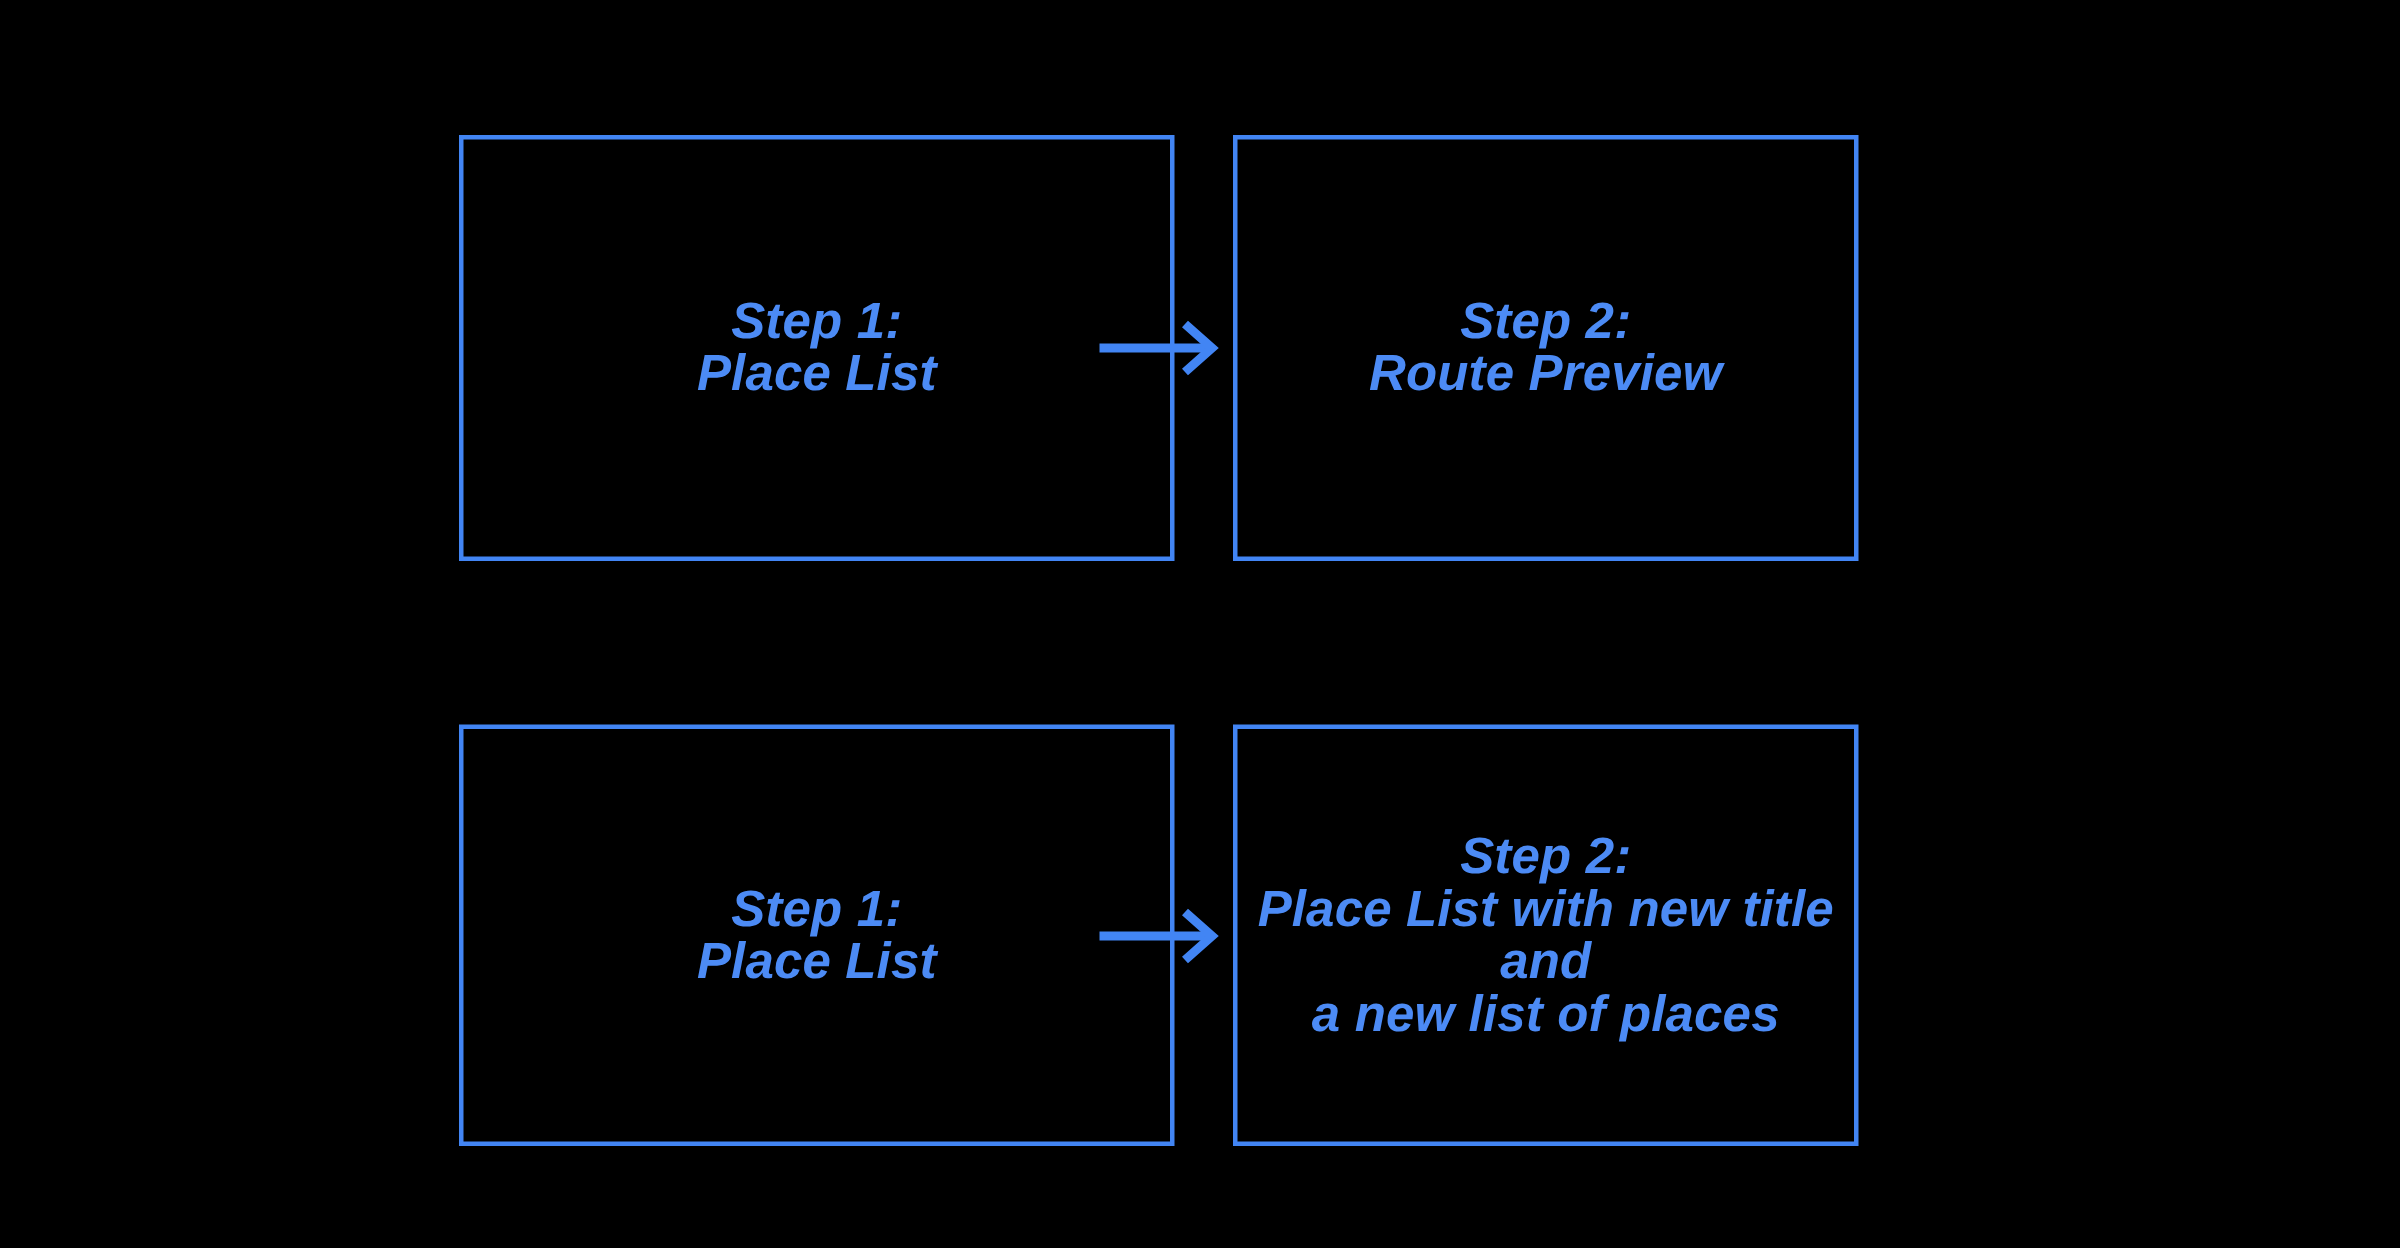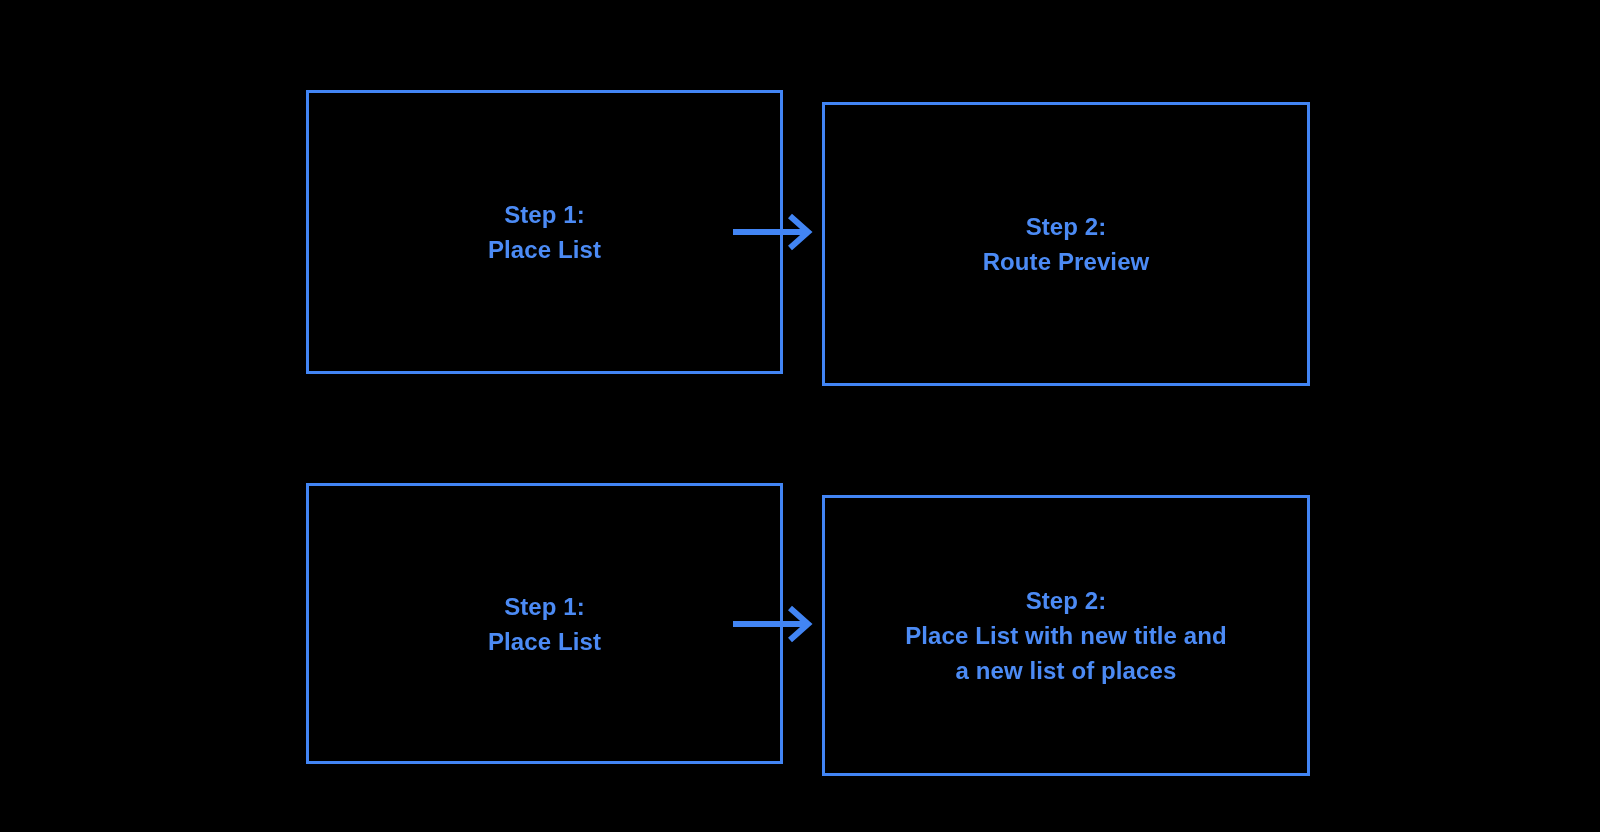--- a/index.html
+++ b/index.html
@@ -40,36 +40,36 @@
   }
   .box-left {
     left: 306px;
     top: 0;
     width: 477px;
     height: 100%;
   }
   .box-right {
     left: 822px;
     top: 0;
-    width: 488px;
+    width: 417px;
     height: 100%;
-    margin-top: 12px;
   }
 
   .box-label {
     color: #4C8BF5;
     font-family: "Liberation Sans", sans-serif;
     font-weight: bold;
-    font-size: 24px;
+    font-size: 34px;
     line-height: 35px;
     text-align: center;
     white-space: pre-line;
     letter-spacing: 0.1px;
     padding: 0 8px;
     user-select: none;
+    font-style: italic;
   }
 
   
   .arrow-connector {
     position: absolute;
     top: 50%;
     left: 733px;
     width: 80px;
     height: 40px;
     transform: translateY(-50%);

